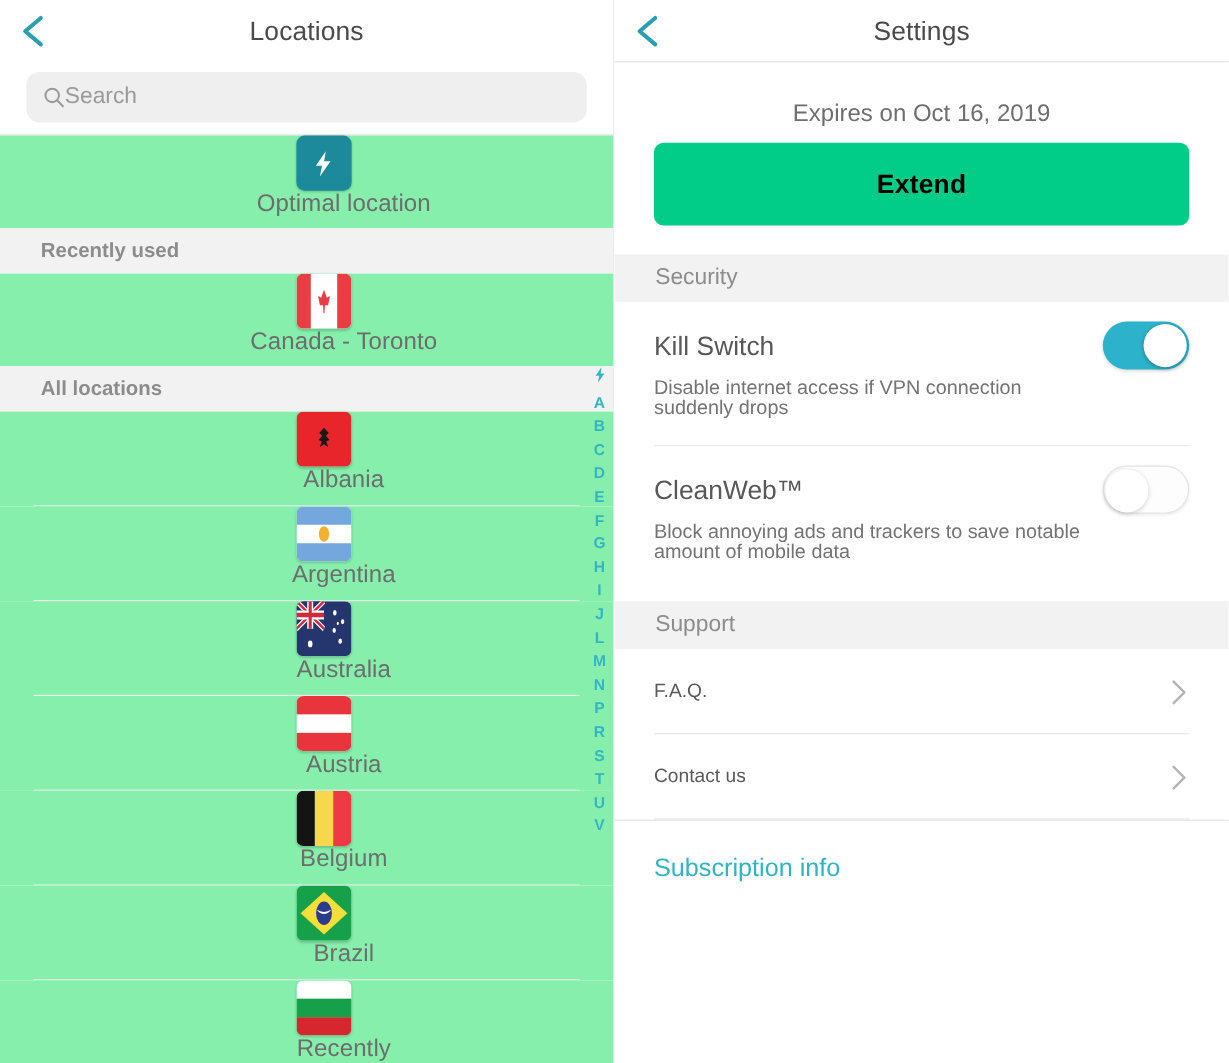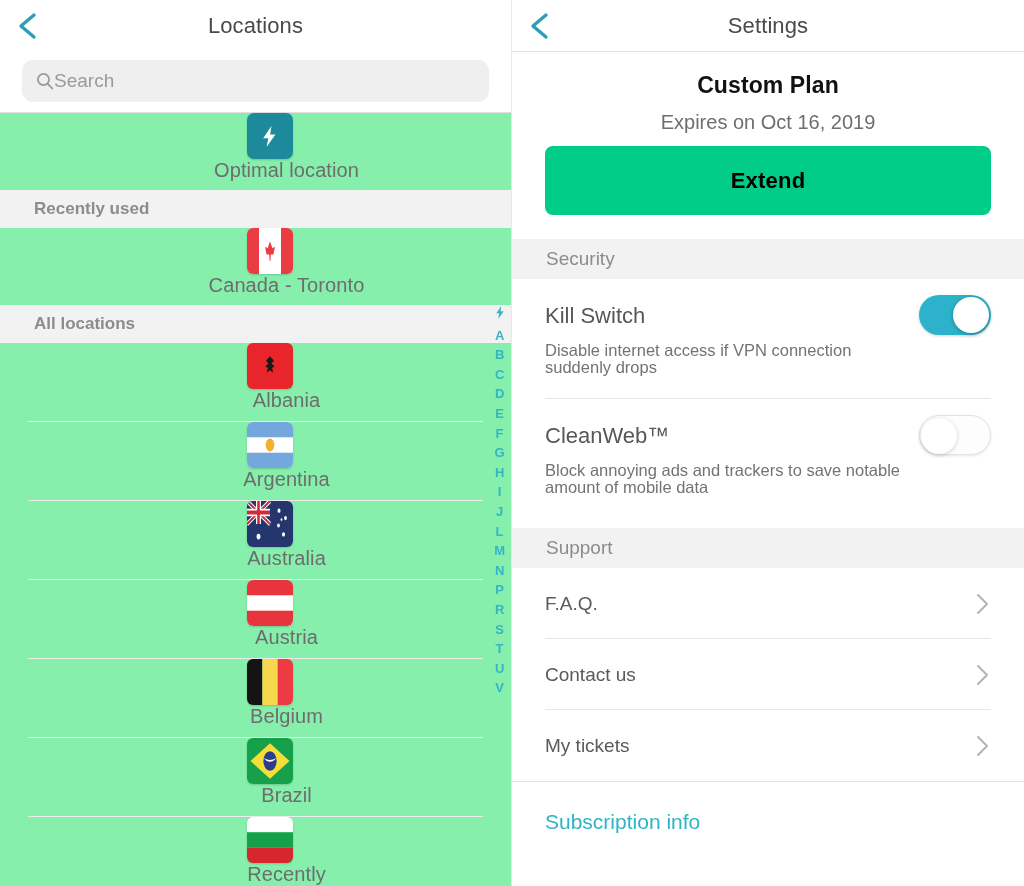--- a/index.html
+++ b/index.html
@@ -109,21 +109,21 @@
     background: #fff; box-shadow: 0 1px 4px rgba(0,0,0,.3);
   }
   .switch.on .knob { right: 2px; }
   .switch.off .knob { left: 1px; box-shadow: 0 1px 4px rgba(0,0,0,.18); }
 
   .support-row {
     margin: 0 33px; height: 71px; display: flex; align-items: center;
     justify-content: space-between; cursor: pointer; position: relative;
   }
   .support-row .sep { position: absolute; left: 0; right: 0; bottom: 0; height: 1px; background: #e6e6e6; }
-  .support-label { font-size: 19px; color: #5a5a5a; }
+  .support-label { font-size: 16px; color: #5a5a5a; }
   .chev-right { width: 13px; height: 22px; margin-right: 2px; }
   .support-divider { height: 1px; background: #e2e2e2; margin-top: 0; }
   .sub-link {
     padding: 28px 0 0 33px; font-size: 21px; color: #2eb4c4; cursor: pointer; display: inline-block;
   }
 </style>
 </head>
 <body>
 
 <div class="app">
@@ -311,21 +311,20 @@
         <span>
           <svg width="22" height="30" viewBox="0 0 22 30">
             <polyline points="18,4 5,15 18,26" fill="none" stroke="#2a9fb3" stroke-width="3.4" stroke-linecap="round" stroke-linejoin="round"></polyline>
           </svg>
         </span>
       </button>
       <div class="nav-title">Settings</div>
     </div>
 
     <div class="plan-block">
-      <div class="plan-name">Custom Plan</div>
       <div class="plan-expiry">Expires on Oct 16, 2019</div>
     </div>
     <div class="extend-wrap">
       <button class="extend-btn">Extend</button>
     </div>
 
     <div class="set-section-head">Security</div>
 
     
     <div class="toggle-row">
@@ -365,26 +364,18 @@
     <div class="support-row">
       <span class="support-label">Contact us</span>
       <span class="chev-right">
         <svg width="13" height="22" viewBox="0 0 13 22">
           <polyline points="2,2 11,11 2,20" fill="none" stroke="#b4b4b4" stroke-width="2" stroke-linecap="round" stroke-linejoin="round"></polyline>
         </svg>
       </span>
       <span class="sep"></span>
     </div>
 
-    <div class="support-row">
-      <span class="support-label">My tickets</span>
-      <span class="chev-right">
-        <svg width="13" height="22" viewBox="0 0 13 22">
-          <polyline points="2,2 11,11 2,20" fill="none" stroke="#b4b4b4" stroke-width="2" stroke-linecap="round" stroke-linejoin="round"></polyline>
-        </svg>
-      </span>
-    </div>
 
     <div class="support-divider"></div>
 
     <span class="sub-link">Subscription info</span>
   </div>
 </div>
 
 </body></html>

